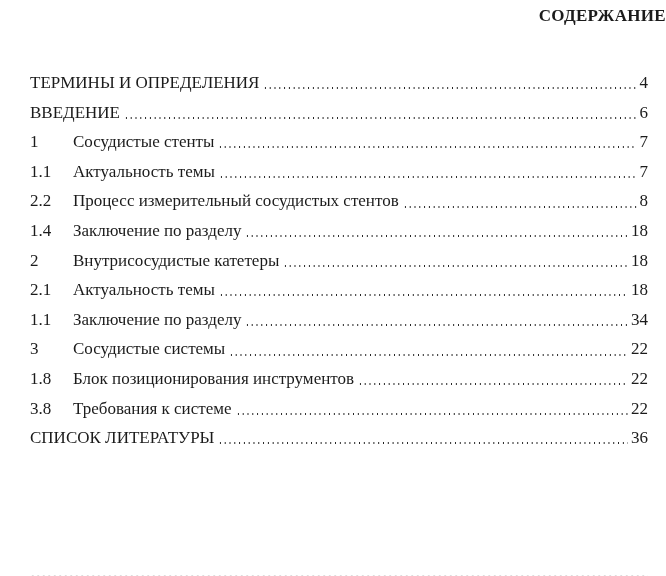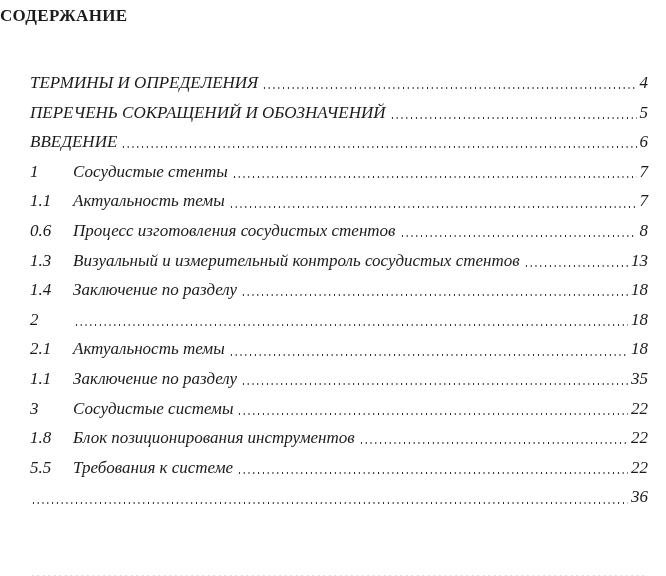--- a/index.html
+++ b/index.html
@@ -10,31 +10,30 @@
     position: relative;
     overflow: hidden;
     font-family: "Liberation Serif", "DejaVu Serif", serif;
     color: #1b1b1b;
   }
   .doc-title {
     position: absolute;
     top: 6px;
     left: 0;
     right: 0;
-    text-align: left;
+    text-align: right;
     font-size: 17px;
     font-weight: bold;
     letter-spacing: 0.3px;
   }
   .toc {
     position: absolute;
     left: 30px;
     top: 68px;
     width: 618px;
-    font-style: italic;
   }
   .toc-row {
     display: flex;
     align-items: stretch;
     height: 29.6px;
     line-height: 29.6px;
     font-size: 17px;
     white-space: nowrap;
   }
   .toc-row .num {
@@ -78,26 +77,20 @@
 
 <div class="toc">
 
     <div class="toc-row">
 
       <span class="label">ТЕРМИНЫ И ОПРЕДЕЛЕНИЯ</span>
       <span class="leader"></span>
       <span class="page">4</span>
     </div>
 
-    <div class="toc-row">
-
-      <span class="label">ПЕРЕЧЕНЬ СОКРАЩЕНИЙ И ОБОЗНАЧЕНИЙ</span>
-      <span class="leader"></span>
-      <span class="page">5</span>
-    </div>
 
     <div class="toc-row">
 
       <span class="label">ВВЕДЕНИЕ</span>
       <span class="leader"></span>
       <span class="page">6</span>
     </div>
 
     <div class="toc-row">
       <span class="num">1</span>
@@ -107,83 +100,79 @@
     </div>
 
     <div class="toc-row">
       <span class="num">1.1</span>
       <span class="label">Актуальность темы</span>
       <span class="leader"></span>
       <span class="page">7</span>
     </div>
 
     <div class="toc-row">
-      <span class="num">0.6</span>
-      <span class="label">Процесс изготовления сосудистых стентов</span>
+      <span class="num">2.2</span>
+      <span class="label">Процесс измерительный сосудистых стентов</span>
       <span class="leader"></span>
       <span class="page">8</span>
     </div>
 
-    <div class="toc-row">
-      <span class="num">1.3</span>
-      <span class="label">Визуальный и измерительный контроль сосудистых стентов</span>
-      <span class="leader"></span>
-      <span class="page">13</span>
-    </div>
 
     <div class="toc-row">
       <span class="num">1.4</span>
       <span class="label">Заключение по разделу</span>
       <span class="leader"></span>
       <span class="page">18</span>
     </div>
 
     <div class="toc-row">
       <span class="num">2</span>
+      <span class="label">Внутрисосудистые катетеры</span>
       <span class="leader"></span>
       <span class="page">18</span>
     </div>
 
     <div class="toc-row">
       <span class="num">2.1</span>
       <span class="label">Актуальность темы</span>
       <span class="leader"></span>
       <span class="page">18</span>
     </div>
 
 
     <div class="toc-row">
       <span class="num">1.1</span>
       <span class="label">Заключение по разделу</span>
       <span class="leader"></span>
-      <span class="page">35</span>
+      <span class="page">34</span>
     </div>
 
     <div class="toc-row">
       <span class="num">3</span>
       <span class="label">Сосудистые системы</span>
       <span class="leader"></span>
       <span class="page">22</span>
     </div>
 
     <div class="toc-row">
       <span class="num">1.8</span>
       <span class="label">Блок позиционирования инструментов</span>
       <span class="leader"></span>
       <span class="page">22</span>
     </div>
 
     <div class="toc-row">
-      <span class="num">5.5</span>
+      <span class="num">3.8</span>
       <span class="label">Требования к системе</span>
       <span class="leader"></span>
       <span class="page">22</span>
     </div>
 
 
     <div class="toc-row">
 
+      <span class="label">СПИСОК ЛИТЕРАТУРЫ</span>
       <span class="leader"></span>
       <span class="page">36</span>
     </div>
   </div>
 
 <div class="cutoff-line"></div>
 
 </body></html>

